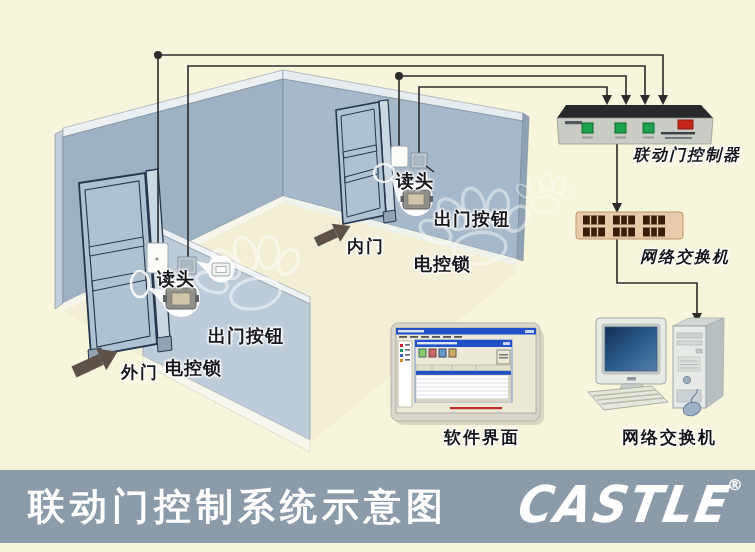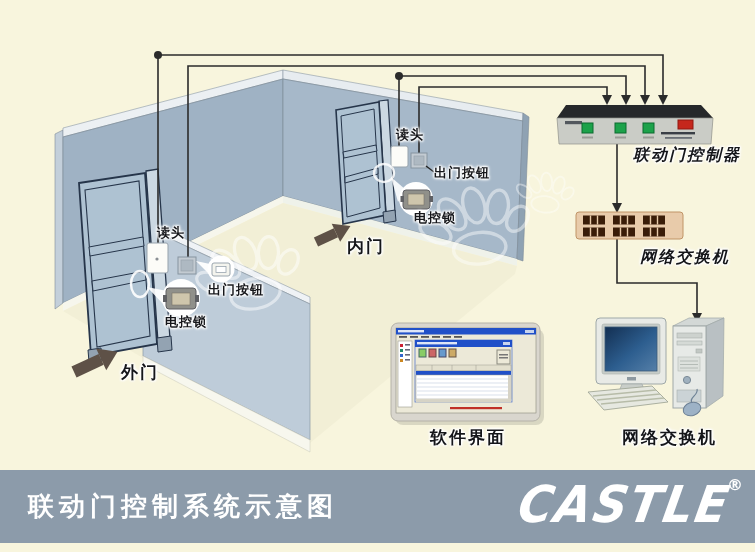--- a/index.html
+++ b/index.html
@@ -5,26 +5,26 @@
   :root{
     --bg:#F8F5DD; --wall:#9FB2C4; --wall2:#A6B8C9; --wall-light:#BECCD9;
     --bar:#8C9BAA; --wire:#2b2b2b; --arrow:#5E5147;
   }
   html,body{margin:0;padding:0;}
   body{font-family:"DejaVu Sans","Liberation Sans",sans-serif;}
   .stage{position:relative;width:755px;height:552px;background:var(--bg);overflow:hidden;}
   .scene{position:absolute;left:0;top:0;}
   .lbl{position:absolute;font-weight:bold;color:#15161a;white-space:nowrap;line-height:1;
        text-shadow:-1px -1px 2px #fff,1px -1px 2px #fff,-1px 1px 2px #fff,1px 1px 2px #fff,0 0 4px #fff;}
-  .s13{font-size:13px;letter-spacing:1px;}
+  .s13{font-size:18px;letter-spacing:1px;margin-top:44px;}
   .s16{font-size:16px;letter-spacing:2px;font-style:italic;}
   .s17{font-size:17px;letter-spacing:2px;}
   .footer{position:absolute;left:0;top:470px;width:755px;height:73px;background:var(--bar);}
   .footer .title{position:absolute;left:28px;top:0;height:65px;line-height:73px;margin:0;
-       font-size:26px;font-weight:bold;letter-spacing:5px;color:#ffffff;}
+       font-size:37px;font-weight:bold;letter-spacing:5px;color:#ffffff;}
   .logo{position:absolute;right:30px;top:9px;color:#fff;}
   .logo .word{display:inline-block;font-size:47px;font-weight:bold;font-style:italic;
        letter-spacing:2px;transform:skewX(-10deg) scaleY(1.08);transform-origin:bottom;}
   .logo .reg{position:absolute;right:-18px;top:-4px;font-size:16px;font-style:normal;font-weight:bold;}
   .wallA{fill:var(--wall);} .wallB{fill:var(--wall2);} .wallC{fill:var(--wall-light);}
   .wm{stroke:#ffffff;fill:none;stroke-width:3.2;}
 </style>
 </head>
 <body>
 
@@ -296,21 +296,21 @@
   <div class="lbl s13" style="left:165px;top:315px;">电控锁</div>
   <div class="lbl s17" style="left:97px;top:364px;margin-left:24px;">外门</div>
 
   <div class="lbl s13" style="left:396px;top:128px;">读头</div>
   <div class="lbl s13" style="left:434px;top:166px;">出门按钮</div>
   <div class="lbl s13" style="left:414px;top:211px;">电控锁</div>
   <div class="lbl s17" style="left:347px;top:238px;">内门</div>
 
   <div class="lbl s16" style="left:633px;top:147px;">联动门控制器</div>
   <div class="lbl s16" style="left:640px;top:249px;">网络交换机</div>
-  <div class="lbl s17" style="left:430px;top:429px;">软件界面</div>
+  <div class="lbl s17" style="left:444px;top:429px;">软件界面</div>
   <div class="lbl s17" style="left:622px;top:429px;">网络交换机</div>
 
   <div class="footer">
     <h1 class="title">联动门控制系统示意图</h1>
     <div class="logo">
       <span class="word">CASTLE</span>
       <span class="reg">®</span>
     </div>
   </div>
 </div>

